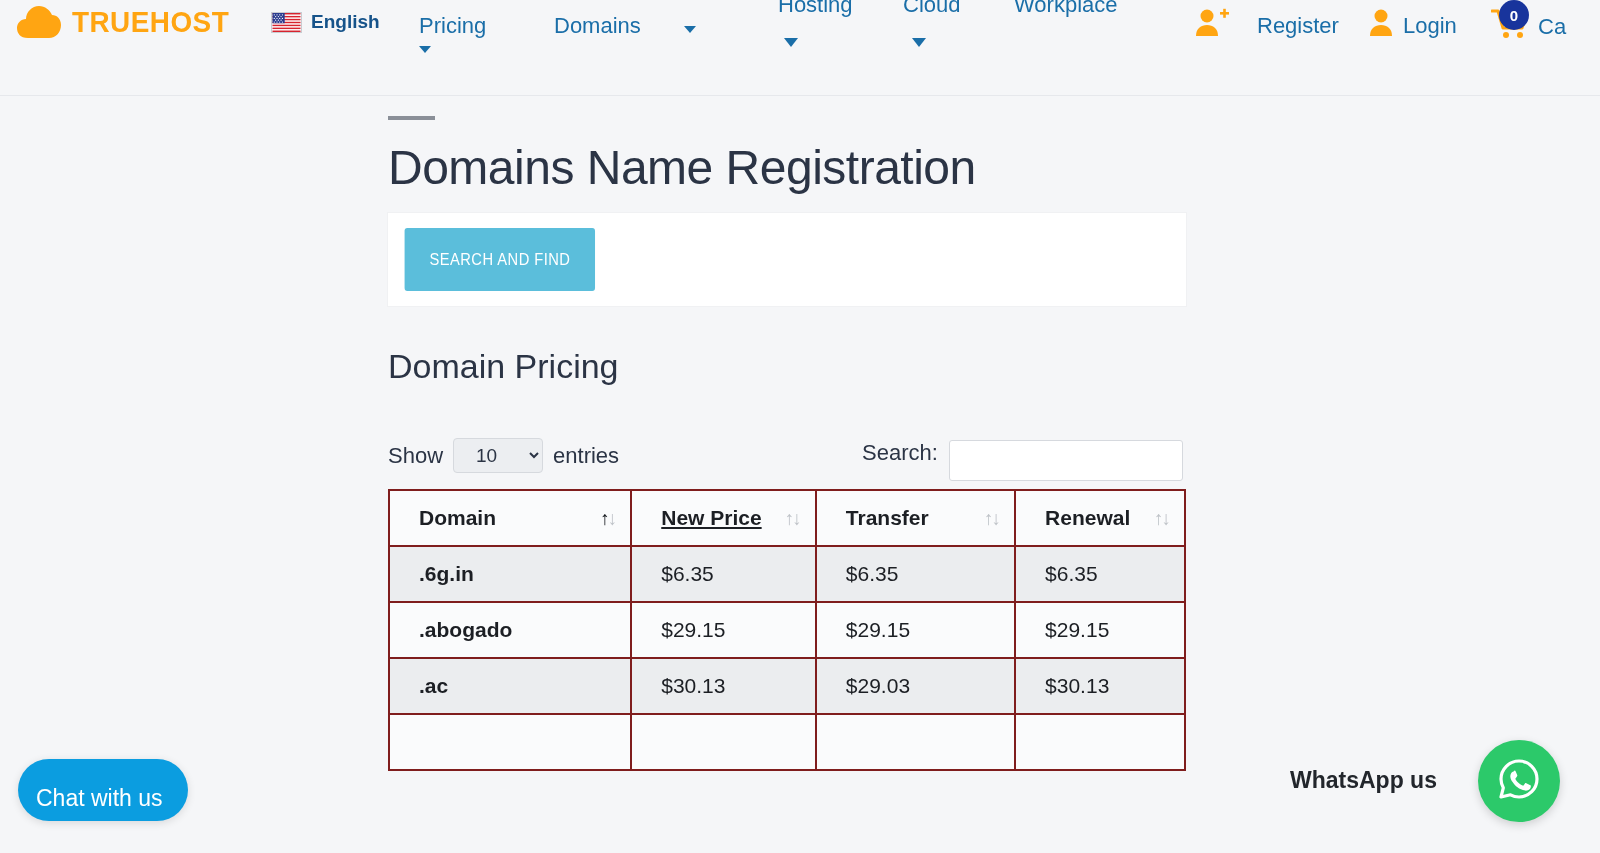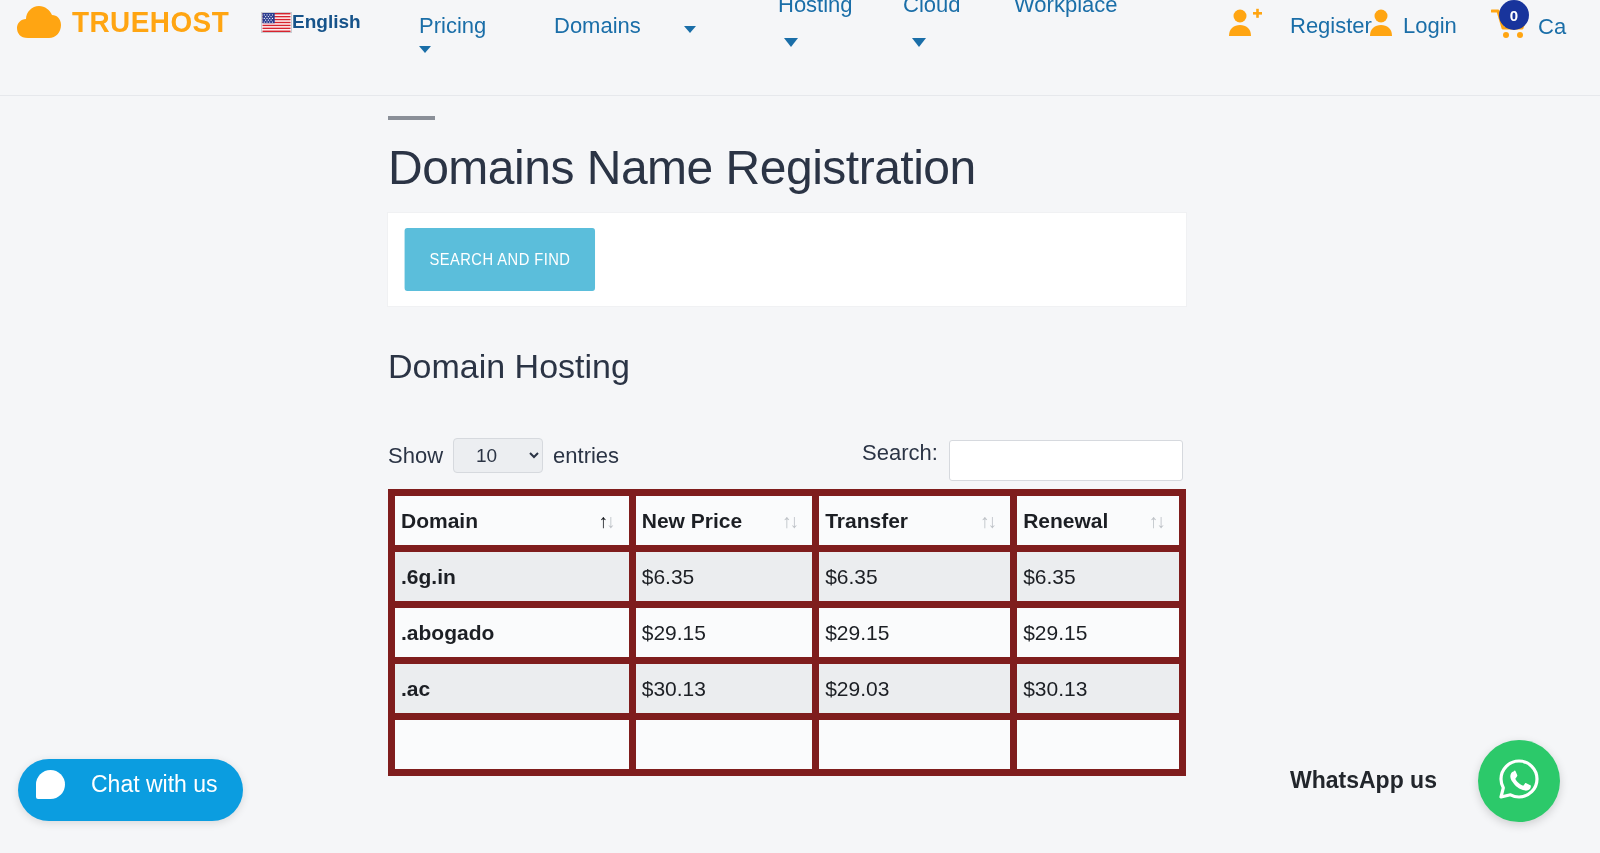--- a/index.html
+++ b/index.html
@@ -23,22 +23,22 @@
     display: flex; align-items: center; gap: 10px;
   }
   .logo-cloud { width: 46px; height: 36px; position: relative; }
   .logo-text {
     font-size: 30px; font-weight: 700; color: #ffa512;
     letter-spacing: 0.5px; font-family: "Liberation Sans", sans-serif;
     transform: scaleX(0.93); transform-origin: left center;
   }
 
   .lang {
-    position: absolute; left: 261px; top: 11px;
-    display: flex; align-items: center; 
+    position: absolute; left: 271px; top: 11px;
+    display: flex; align-items: center; gap: 9px;
   }
   .flag {
     width: 31px; height: 21px; display: block;
     border: 0.5px solid #c9ccd1;
   }
   .lang-label { font-size: 19px; font-weight: 700; color: #16538a; }
 
   .nav-item {
     position: absolute;
     font-size: 22px; color: #1a6ea8; font-weight: 400;
@@ -71,21 +71,21 @@
     border-top: 9px solid #1a6ea8;
   }
   .caret-hosting { left: 784px; top: 38px; }
   .caret-cloud   { left: 912px; top: 38px; }
 
   .acct {
     position: absolute; top: 8px;
     display: flex; align-items: center; gap: 9px;
     font-size: 22px; color: #1a6ea8; white-space: nowrap;
   }
-  .acct-register { left: 1227px; gap: 27px; }
+  .acct-register { left: 1194px; gap: 27px; }
   .acct-login { left: 1368px; }
   .acct-cart { left: 1491px; }
   .acct-icon { display: block; }
   .cart-badge {
     position: absolute; left: 1499px; top: 0px;
     width: 30px; height: 30px; border-radius: 50%;
     background: #18349c; color: #fff;
     font-size: 15px; font-weight: 600;
     display: flex; align-items: center; justify-content: center;
   }
@@ -165,56 +165,57 @@
   
   .dt-wrap {
     position: absolute; left: 388px; top: 393px;
     width: 798px;
   }
   table.dt {
     width: 798px; border-collapse: collapse;
     background: #fafbfc;
   }
   table.dt th, table.dt td {
-    border: 7px solid #7f1d1d;
+    border: 2px solid #7f1d1d;
     text-align: left;
-    padding: 0 6px;
+    padding: 0 29px;
     font-size: 21px; color: #1c1f24;
     height: 56px;
     vertical-align: middle;
   }
   table.dt th {
     font-weight: 700; background: #fafbfc;
     position: relative; white-space: nowrap;
   }
   table.dt td.domain-cell { font-weight: 700; }
   table.dt tbody tr:nth-child(odd) { background: #ebedef; }
   table.dt tbody tr:nth-child(even) { background: #fafbfc; }
   .col-domain { width: 231px; }
-  .col-new { width: 176px; }
+  .col-new { width: 176px; text-decoration: underline; }
   .col-transfer { width: 190px; }
   .col-renewal { width: 162px; }
   .sort-ind {
     position: absolute; right: 13px; top: 50%;
     transform: translateY(-50%);
     display: flex; align-items: center;
     font-size: 19px; line-height: 1;
   }
   .sort-up { color: #bfc3c8; }
   .sort-dn { color: #bfc3c8; margin-left: -2px; }
   .sort-up.active { color: #14181d; }
 
   
   .chat-widget {
     position: absolute; left: 18px; top: 759px;
     height: 62px; padding: 0 25px 12px 18px;
     background: #0b9de0; border-radius: 31px;
     display: flex; align-items: center; gap: 26px;
     cursor: pointer;
     box-shadow: 0 2px 8px rgba(0,0,0,0.12);
+    flex-direction: column;
   }
   .chat-bubble-icon {
     width: 29px; height: 29px; background: #ffffff;
     border-radius: 50% 50% 50% 2px;
   }
   .chat-label { font-size: 23px; color: #ffffff; font-weight: 400; }
 
   .wa-label {
     position: absolute; left: 1290px; top: 767px;
     font-size: 23px; font-weight: 700; color: #22262c;
@@ -336,21 +337,21 @@
 
 <div class="main">
 
   <div class="accent-bar"></div>
   <h1 class="page-title">Domains Name Registration</h1>
 
   <div class="search-card">
     <button class="search-btn">SEARCH AND FIND</button>
   </div>
 
-  <h2 class="section-title">Domain Hosting</h2>
+  <h2 class="section-title">Domain Pricing</h2>
 
   <div class="dt-length">
     <span>Show</span>
     <select class="dt-select" id="entries-select"><option value="10">10</option><option value="25">25</option><option value="50">50</option><option value="100">100</option></select>
     <span>entries</span>
   </div>
 
   <div class="dt-filter">
     <span>Search:</span>
     <input class="dt-search-input" type="text" value="" style="">

